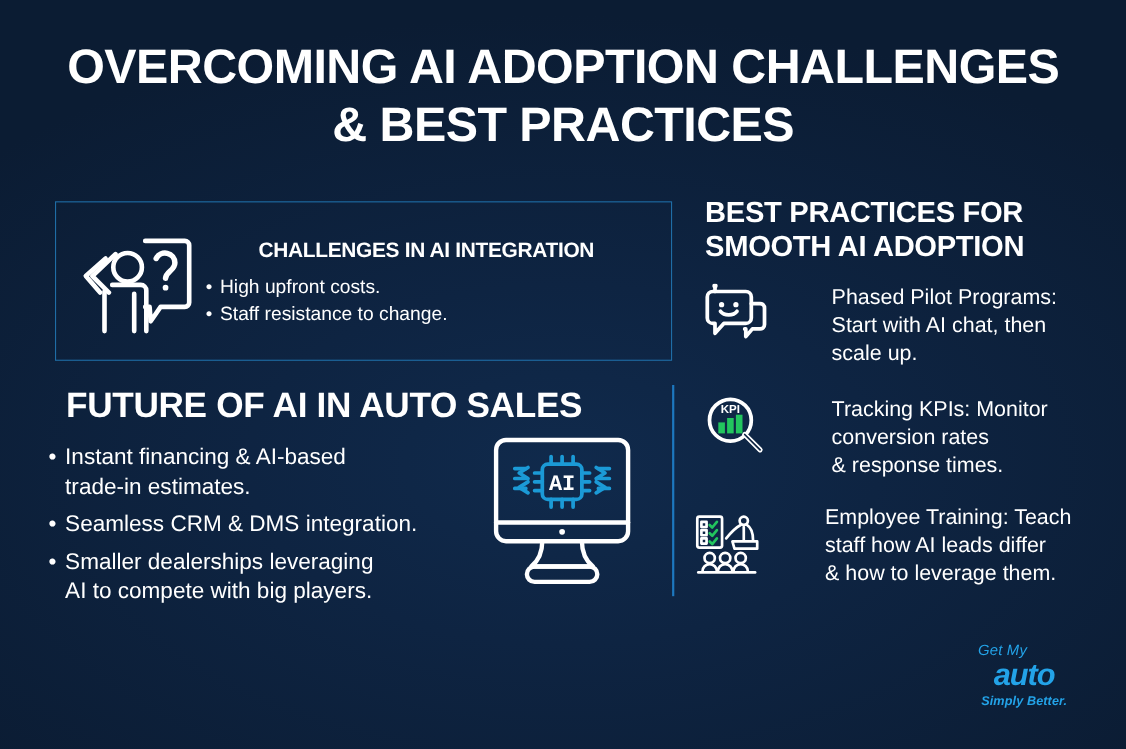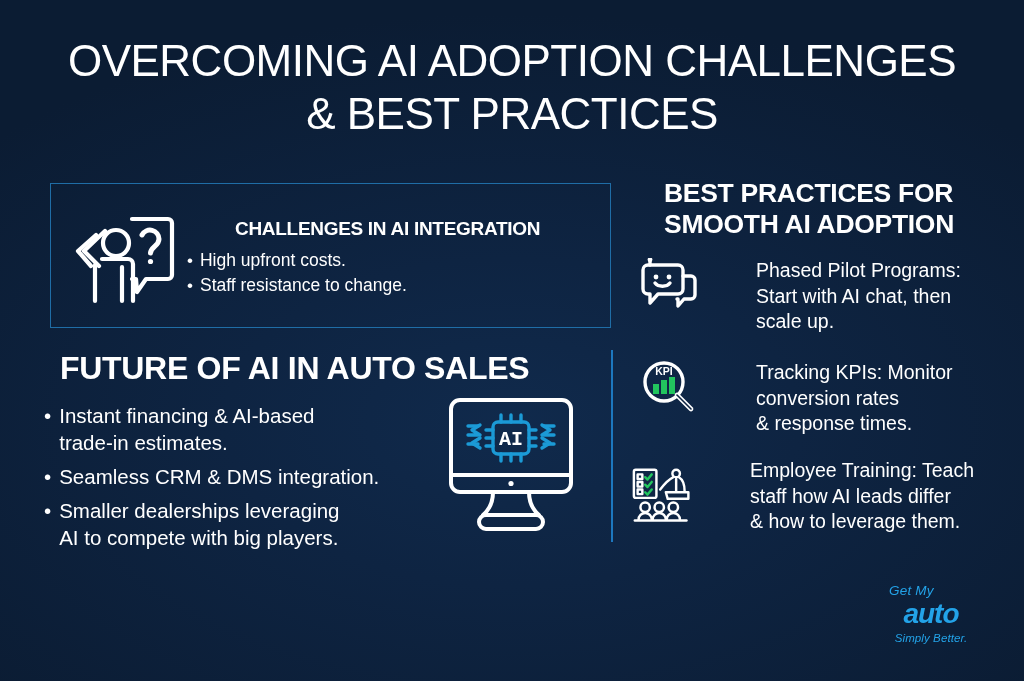--- a/index.html
+++ b/index.html
@@ -11,21 +11,21 @@
   #poster{
     position:relative;width:1024px;height:681px;
     background:
       radial-gradient(ellipse 70% 60% at 50% 62%, #102a4c 0%, #0e2442 40%, #0b1c33 100%);
     overflow:hidden;
   }
 
   
   .title{
     position:absolute;left:0;top:34px;width:1024px;text-align:center;
-    color:#ffffff;font-weight:normal;font-size:44px;line-height:53px;
+    color:#ffffff;font-weight:bold;font-size:44px;line-height:53px;
     letter-spacing:-0.5px;
   }
   .title .l2{display:block;}
 
   
   .challenge-box{
     position:absolute;left:50px;top:183px;width:561px;height:145px;
     border:1.5px solid #1f6da6;box-sizing:border-box;
   }
   .challenge-inner{
@@ -73,21 +73,20 @@
   .v-divider{
     position:absolute;left:611px;top:350px;width:2px;height:192px;
     background:#1d78bf;
   }
 
   
   .bp-title{
     position:absolute;left:641px;top:178px;width:360px;
     color:#ffffff;font-weight:bold;font-size:26.5px;line-height:31px;
     letter-spacing:-0.3px;
-    margin-left:23px;
   }
   .bp-item{
     position:absolute;display:flex;align-items:flex-start;
   }
   .bp-ico{flex:0 0 auto;width:62px;display:flex;justify-content:center;}
   .bp-txt{
     flex:1 1 auto;color:#ffffff;font-size:19.5px;line-height:25.5px;
     padding-left:10px;
     margin-left:46px;
   }
@@ -102,21 +101,21 @@
   }
   .logo-top{
     font-size:13.5px;font-style:italic;font-weight:normal;line-height:15px;
     letter-spacing:0.2px;text-align:left;padding-left:12px;
   }
   .logo-mid{
     font-size:28px;font-weight:bold;font-style:italic;line-height:31px;
     letter-spacing:-1px;position:relative;display:inline-block;
   }
   .logo-bot{
-    font-size:11.5px;font-style:italic;font-weight:normal;line-height:14px;
+    font-size:11.5px;font-style:italic;font-weight:bold;line-height:14px;
     letter-spacing:0.1px;margin-top:2px;
   }
 </style>
 </head>
 <body>
 
 <div id="poster">
 
   <div class="title">
     <span>OVERCOMING AI ADOPTION CHALLENGES</span>

